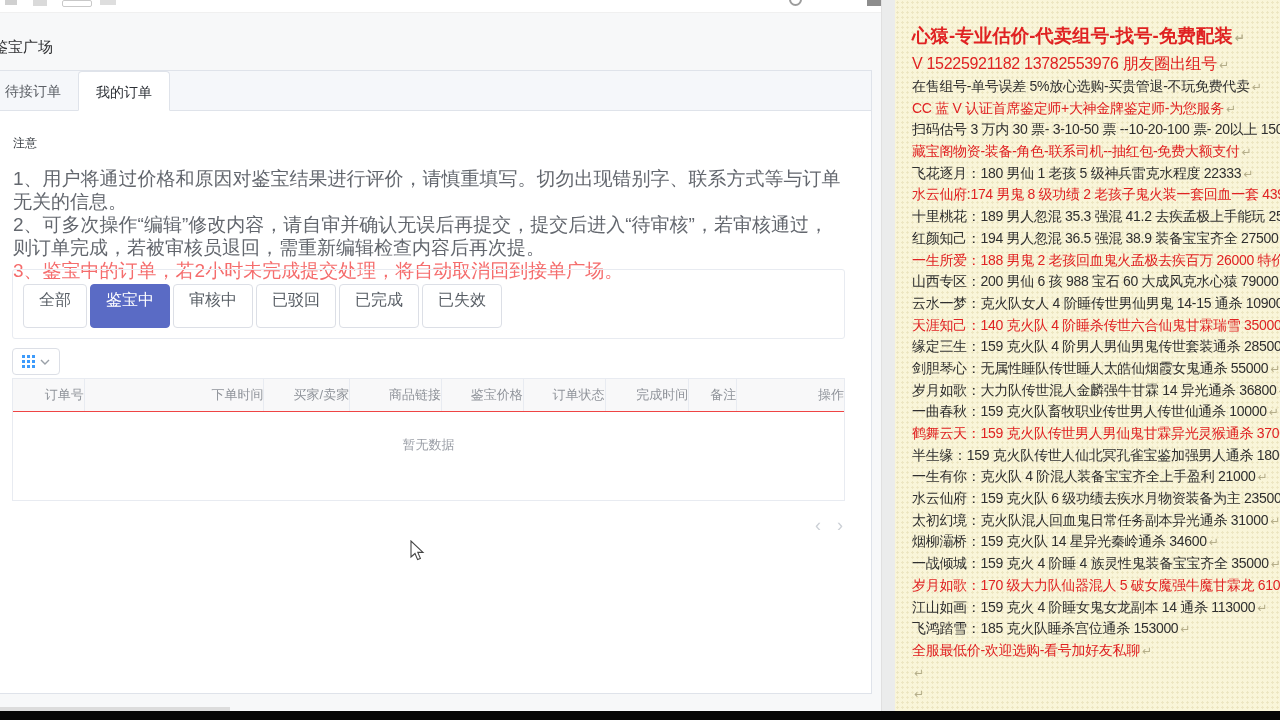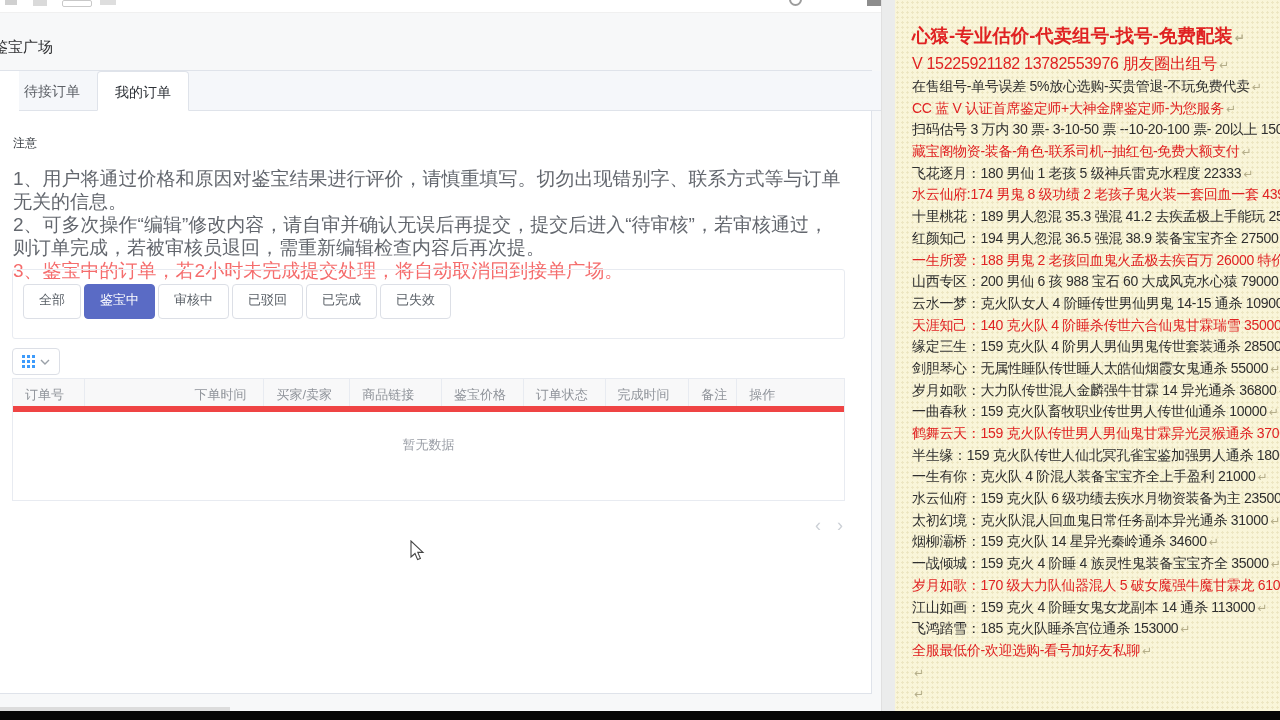--- a/index.html
+++ b/index.html
@@ -14,42 +14,42 @@
   .frag.f1{left:5px;top:0;width:12px;height:5px;}
   .frag.f2{left:33px;top:0;width:14px;height:6px;background:#dadada;}
   .frag.f3{left:62px;top:0;width:30px;height:7px;background:#fff;border:1px solid #c9c9c9;border-radius:2px;}
   .frag.f4{left:100px;top:0;width:16px;height:5px;background:#dedede;}
   .frag.circle{left:789px;top:-7px;width:13px;height:13px;background:transparent;border:2px solid #9c9c9c;border-radius:50%;}
   .frag.f5{left:867px;top:0;width:20px;height:6px;background:#8d8d8d;}
 
   .page-title{position:absolute;left:-7px;top:38px;font-size:15px;color:#303133;}
 
   .card{position:absolute;left:-1px;top:70px;width:873px;height:624px;background:#fff;border:1px solid #dfe3ea;}
-  .tabhead{position:absolute;left:0;top:0;width:871px;height:40px;background:#f5f7fa;border-bottom:1px solid #dfe3ea;display:flex;margin-left:19px;}
+  .tabhead{position:absolute;left:0;top:0;width:871px;height:40px;background:#f5f7fa;border-bottom:1px solid #dfe3ea;display:flex;}
   .tab{padding:0 17px;line-height:40px;font-size:14px;color:#5c6066;cursor:pointer;white-space:nowrap;}
   .tab:first-child{margin-left:-12px;}
   .tab.active{background:#fff;border:1px solid #dfe3ea;border-bottom:1px solid #fff;border-radius:4px 4px 0 0;
               margin-bottom:-1px;color:#2c3036;}
 
   .notice-head{position:absolute;left:13px;top:64px;font-size:12px;color:#3c4046;}
   .notice-lines{position:absolute;left:13px;top:96px;width:833px;}
   .notice-line{font-size:19px;line-height:23px;color:#63676e;}
   .notice-line.red{color:#f56c6c;}
 
   .filter-box{position:absolute;left:12px;top:198px;width:833px;height:70px;border:1px solid #e8ebf1;border-radius:3px;}
   .filter-row{position:absolute;left:10px;top:14px;display:flex;gap:3px;}
-  .fbtn{height:35px;line-height:30px;padding:0 15px;border:1px solid #dcdfe6;border-radius:4px;background:#fff;
-        font-size:13px;color:#595f66;cursor:pointer;white-space:nowrap;}
+  .fbtn{height:44px;line-height:30px;padding:0 15px;border:1px solid #dcdfe6;border-radius:4px;background:#fff;
+        font-size:16px;color:#595f66;cursor:pointer;white-space:nowrap;}
   .fbtn.active{background:var(--accent);border-color:var(--accent);color:#fff;}
 
   .grid-btn{position:absolute;left:12px;top:277px;width:48px;height:27px;border:1px solid #dcdfe6;border-radius:4px;
             background:#fff;display:flex;align-items:center;justify-content:center;gap:5px;cursor:pointer;}
 
   .table-box{position:absolute;left:12px;top:307px;width:833px;border:1px solid #e8ebf1;}
-  .thead{display:flex;height:33px;background:#f8f8f9;border-bottom:6px solid #ef4444;}
+  .thead{display:flex;height:33px;background:#f8f8f9;border-bottom:1px solid #ef4444;text-align:right;}
   .th{line-height:32px;padding-left:12px;font-size:13px;color:#8f939a;border-right:1px solid #e8ebf1;
       overflow:hidden;white-space:nowrap;}
   .th:last-child{border-right:none;}
   .tbody{position:relative;height:88px;background:#fff;}
   .empty{position:absolute;left:50%;top:24px;transform:translateX(-50%);font-size:13px;color:#9a9ea6;}
 
   .pager{position:absolute;right:28px;top:445px;display:flex;gap:16px;}
   .pager span{font-size:18px;color:#ccd0d6;line-height:18px;cursor:pointer;}
 
   

